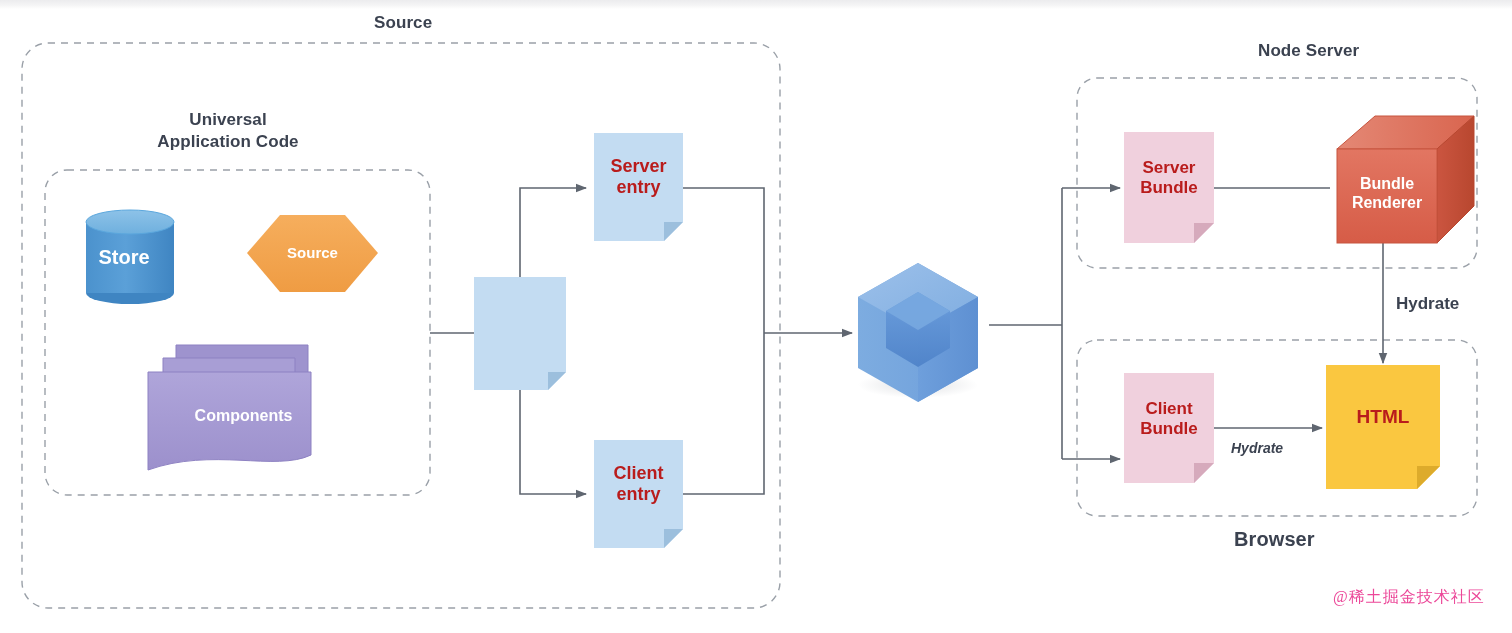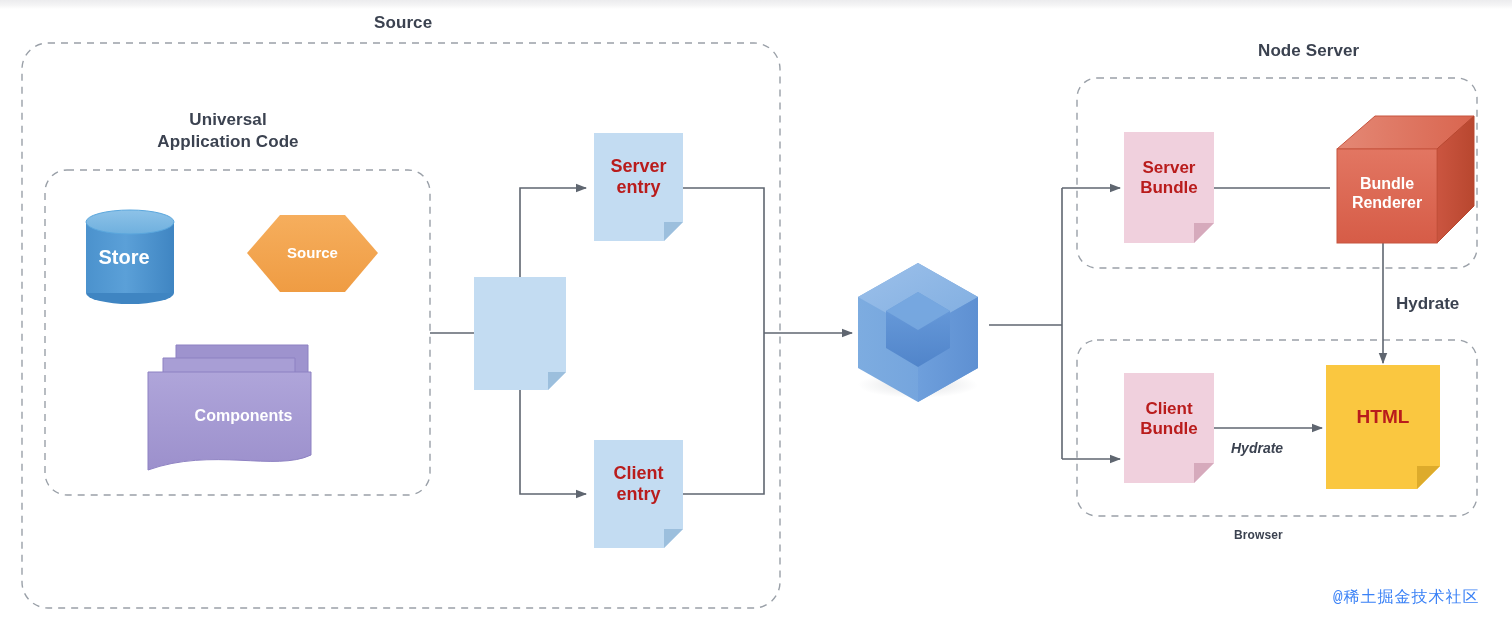--- a/index.html
+++ b/index.html
@@ -39,25 +39,25 @@
   .light{color:#ffffff;}
 
   .edge-label{
     position:absolute;
     font-weight:bold;color:#3b4250;
     white-space:nowrap;
   }
 
   .watermark{
     position:absolute;
-    color:#3b82f6;
+    color:#ec4899;
     font-weight:normal;
     letter-spacing:1px;
     white-space:nowrap;
-    font-family:Liberation Mono, monospace;
+    font-family:Liberation Serif, serif;
   }
 </style>
 </head>
 <body>
 
 <div id="stage">
 
   <div class="top-strip"></div>
 
   <svg class="layer" viewBox="0 0 1512 633">
@@ -239,21 +239,21 @@
     </g>
   </svg>
 
   <div class="grp-title" style="left:374px;top:13px;font-size:17px;">Source</div>
 
   <div class="grp-title" style="left:145px;top:109px;font-size:17px;text-align:center;width:166px;white-space:pre-line;line-height:1.28;">Universal
 Application Code</div>
 
   <div class="grp-title" style="left:1218px;top:41px;font-size:17px;margin-left:40px;">Node Server</div>
 
-  <div class="grp-title" style="left:1234px;top:528px;font-size:12px;">Browser</div>
+  <div class="grp-title" style="left:1234px;top:528px;font-size:20px;">Browser</div>
 
   <div class="node-label light" style="left:86px;top:237px;width:76px;height:42px;font-size:20px;">Store</div>
 
   <div class="node-label light" style="left:247px;top:232px;width:131px;height:42px;font-size:15px;">Source</div>
 
   <div class="node-label light" style="left:148px;top:396px;width:191px;height:40px;font-size:16px;">Components</div>
 
 
   <div class="node-label dark" style="left:594px;top:152px;width:89px;height:50px;font-size:18px;">Server
 entry</div>

